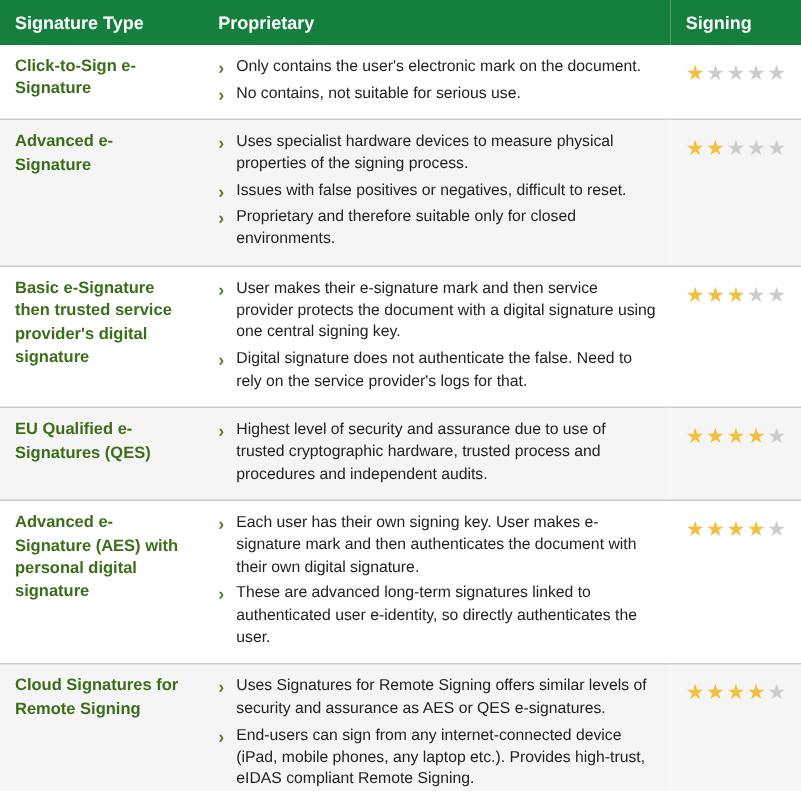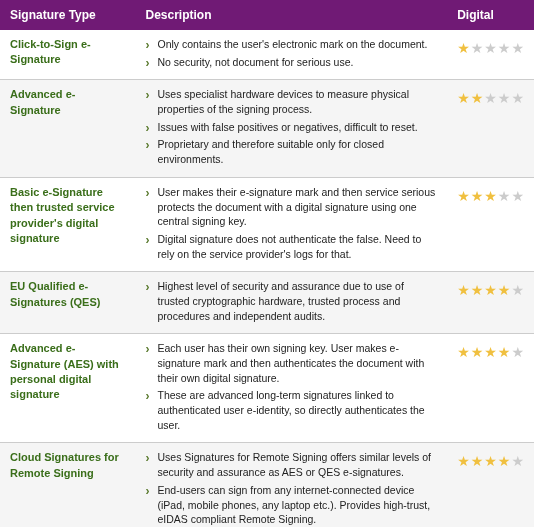--- a/index.html
+++ b/index.html
@@ -7,21 +7,21 @@
       font-family: Arial, sans-serif;
       font-size: 11px;
       background: #fff;
       width: 534px;
     }
     table {
       width: 534px;
       border-collapse: collapse;
     }
     thead tr {
-      background-color: #701a75;
+      background-color: #15803d;
       color: #fff;
     }
     thead th {
       padding: 8px 10px;
       text-align: left;
       font-size: 12px;
       font-weight: bold;
     }
     tbody tr {
       border-bottom: 1px solid #ccc;
@@ -82,31 +82,31 @@
       color: #f0c040;
     }
   </style>
 </head>
 <body>
 
 <table>
   <thead>
     <tr>
       <th>Signature Type</th>
-      <th>Description</th>
-      <th>Digital</th>
+      <th>Proprietary</th>
+      <th>Signing</th>
     </tr>
   </thead>
   <tbody id="table-body">
   <tr>
         <td>Click-to-Sign e-Signature</td>
         <td>
           <ul class="bullet-list">
             <li>Only contains the user's electronic mark on the document.</li>
-            <li>No security, not document for serious use.</li>
+            <li>No contains, not suitable for serious use.</li>
           </ul>
         </td>
         <td>
           <div class="stars">
             <span class="star filled">★</span>
             <span class="star">★</span>
             <span class="star">★</span>
             <span class="star">★</span>
             <span class="star">★</span>
           </div>
@@ -128,21 +128,21 @@
             <span class="star">★</span>
             <span class="star">★</span>
             <span class="star">★</span>
           </div>
         </td>
       </tr>
       <tr>
         <td>Basic e-Signature then trusted service provider's digital signature</td>
         <td>
           <ul class="bullet-list">
-            <li>User makes their e-signature mark and then service serious protects the document with a digital signature using one central signing key.</li>
+            <li>User makes their e-signature mark and then service provider protects the document with a digital signature using one central signing key.</li>
             <li>Digital signature does not authenticate the false. Need to rely on the service provider's logs for that.</li>
           </ul>
         </td>
         <td>
           <div class="stars">
             <span class="star filled">★</span>
             <span class="star filled">★</span>
             <span class="star filled">★</span>
             <span class="star">★</span>
             <span class="star">★</span>

